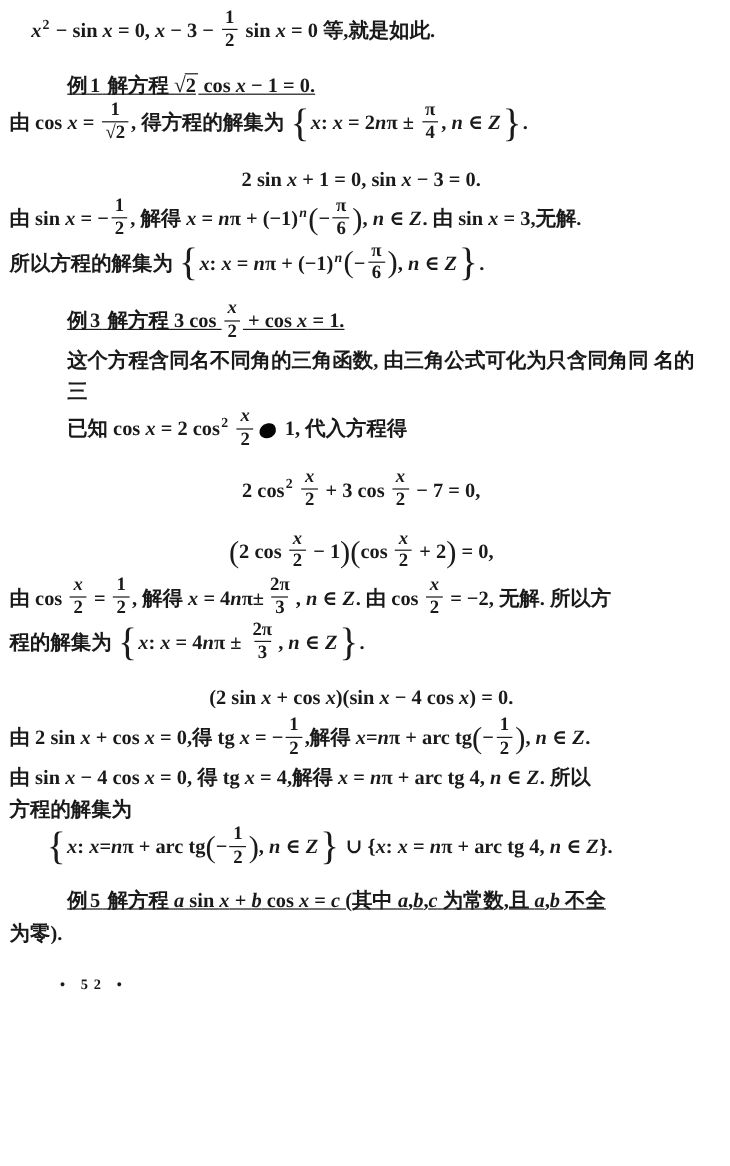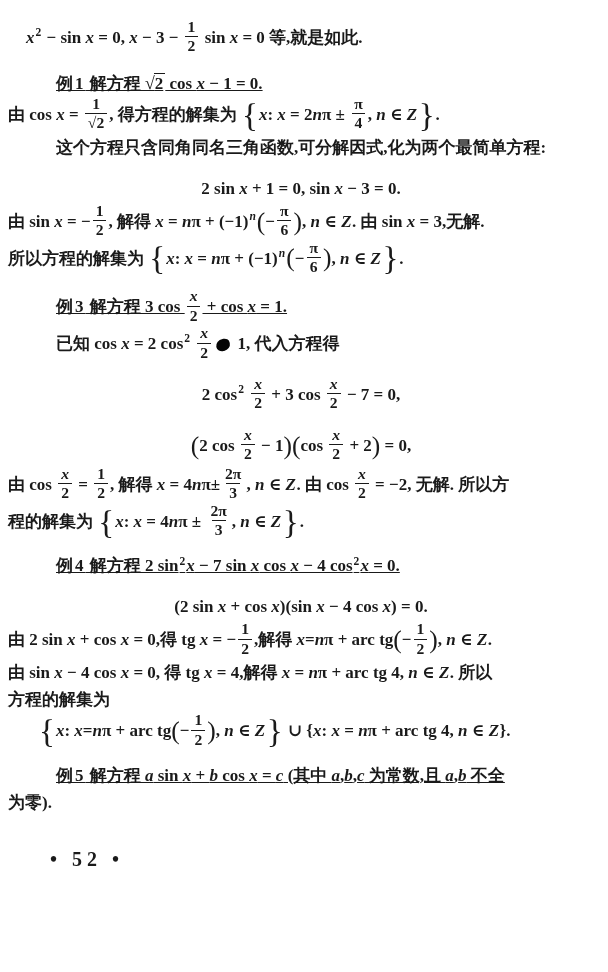--- a/index.html
+++ b/index.html
@@ -4,21 +4,21 @@
 <style>
   html,body{margin:0;padding:0;}
   body{
     width:608px;height:972px;overflow:hidden;
     background:#ffffff;color:#1a1a1a;
     font-family:"Liberation Serif","DejaVu Serif",serif;
     font-weight:700;
   }
   .page{
     width:608px;height:761px;box-sizing:border-box;
-    padding:20px 14px 0 8px;
+    padding:8px 14px 0 8px;
     font-size:17px;
   }
   .line{display:block;line-height:26px;margin:1px 0;white-space:normal;}
   .line.indent-sm{padding-left:18px;}
   .line.para{padding-left:48px;}
   .line.example{padding-left:48px;margin-top:13px;text-decoration:underline;}
   .line.display{text-align:center;margin-top:15px;margin-bottom:3px;}
   .line.body-indent{padding-left:30px;}
   .rm{font-weight:700;}
   .it{font-style:italic;}
@@ -36,56 +36,56 @@
   .sqrt{white-space:nowrap;}
   .sqrt .rad{font-weight:400;font-size:1.05em;margin-right:-1px;}
   .sqrt .radbody{border-top:1.7px solid currentColor;padding:0 2px 0 1px;}
   .bigbrace{font-size:1.95em;font-weight:400;vertical-align:middle;line-height:0;margin:0 1px;position:relative;top:-1px;}
   .bigparen{font-size:1.5em;font-weight:400;vertical-align:middle;line-height:0;position:relative;top:-1px;}
   .blot{
     display:inline-block;width:14px;height:12px;background:#050505;
     border-radius:60% 42% 55% 48%;vertical-align:middle;margin:0 3px;
     transform:rotate(-12deg);
   }
-  .footer{padding-left:42px;margin-top:32px;font-size:20px;font-weight:900;letter-spacing:5px;}
+  .footer{padding-left:42px;margin-top:22px;font-size:12px;font-weight:900;letter-spacing:5px;}
 </style>
 </head>
 <body style="background: rgb(255, 255, 255); color: rgb(26, 26, 26);">
 
 <div class="page">
   <main>
       <div class="line indent-sm"><span class="it">x</span><span class="sup">2</span><span class="rm"> − sin </span><span class="it">x</span><span class="rm"> = 0,  </span><span class="it">x</span><span class="rm"> − 3 − </span><span class="frac">
           <span class="num">1</span>
           <span class="den">2</span>
         </span><span class="rm"> sin </span><span class="it">x</span><span class="rm"> = 0 等,就是如此.</span></div>
       <div class="line example"><span class="lbl">例1</span><span class="rm">  解方程 </span><span class="sqrt"><span class="rad">√</span><span class="radbody">2</span></span><span class="rm"> cos </span><span class="it">x</span><span class="rm"> − 1 = 0.</span></div>
       <div class="line body"><span class="rm">由 cos </span><span class="it">x</span><span class="rm"> = </span><span class="frac">
           <span class="num">1</span>
           <span class="den">√2</span>
         </span><span class="rm">, 得方程的解集为 </span><span class="bigbrace">{</span><span class="it">x</span><span class="rm">: </span><span class="it">x</span><span class="rm"> = 2</span><span class="it">n</span><span class="rm">π ± </span><span class="frac">
           <span class="num">π</span>
           <span class="den">4</span>
         </span><span class="rm">, </span><span class="it">n</span><span class="rm"> ∈ </span><span class="bit">Z</span><span class="bigbrace">}</span><span class="rm">.</span></div>
-      <div class="line para"><span class="rm">这个方程只含同角同名三角函数,可分解因式,化为两个最简单方程:</span></div>
       <div class="line display"><span class="rm">2 sin </span><span class="it">x</span><span class="rm"> + 1 = 0,  sin </span><span class="it">x</span><span class="rm"> − 3 = 0.</span></div>
       <div class="line body"><span class="rm">由 sin </span><span class="it">x</span><span class="rm"> = −</span><span class="frac">
           <span class="num">1</span>
           <span class="den">2</span>
         </span><span class="rm">, 解得 </span><span class="it">x</span><span class="rm"> = </span><span class="it">n</span><span class="rm">π + (−1)</span><span class="sup it">n</span><span class="bigparen">(</span><span class="rm">−</span><span class="frac">
           <span class="num">π</span>
           <span class="den">6</span>
         </span><span class="bigparen">)</span><span class="rm">, </span><span class="it">n</span><span class="rm"> ∈ </span><span class="bit">Z</span><span class="rm">. 由 sin </span><span class="it">x</span><span class="rm"> = 3,无解.</span></div>
       <div class="line body"><span class="rm">所以方程的解集为 </span><span class="bigbrace">{</span><span class="it">x</span><span class="rm">: </span><span class="it">x</span><span class="rm"> = </span><span class="it">n</span><span class="rm">π + (−1)</span><span class="sup it">n</span><span class="bigparen">(</span><span class="rm">−</span><span class="frac">
           <span class="num">π</span>
           <span class="den">6</span>
         </span><span class="bigparen">)</span><span class="rm">, </span><span class="it">n</span><span class="rm"> ∈ </span><span class="bit">Z</span><span class="bigbrace">}</span><span class="rm">.</span></div>
       <div class="line example"><span class="lbl">例3</span><span class="rm">  解方程 3 cos </span><span class="frac">
           <span class="num it">x</span>
           <span class="den">2</span>
         </span><span class="rm"> + cos </span><span class="it">x</span><span class="rm"> = 1.</span></div>
+      <div class="line para"><span class="rm">这个方程含同名不同角的三角函数, 由三角公式可化为只含同角同 名的三</span></div>
       <div class="line para"><span class="rm">已知 cos </span><span class="it">x</span><span class="rm"> = 2 cos</span><span class="sup">2</span><span class="rm"> </span><span class="frac">
           <span class="num it">x</span>
           <span class="den">2</span>
         </span><span class="blot"></span><span class="rm"> 1, 代入方程得</span></div>
       <div class="line display"><span class="rm">2 cos</span><span class="sup">2</span><span class="rm"> </span><span class="frac">
           <span class="num it">x</span>
           <span class="den">2</span>
         </span><span class="rm"> + 3 cos </span><span class="frac">
           <span class="num it">x</span>
           <span class="den">2</span>
@@ -107,21 +107,20 @@
           <span class="num">2π</span>
           <span class="den">3</span>
         </span><span class="rm">, </span><span class="it">n</span><span class="rm"> ∈ </span><span class="bit">Z</span><span class="rm">. 由 cos </span><span class="frac">
           <span class="num it">x</span>
           <span class="den">2</span>
         </span><span class="rm"> = −2, 无解. 所以方</span></div>
       <div class="line body"><span class="rm">程的解集为 </span><span class="bigbrace">{</span><span class="it">x</span><span class="rm">: </span><span class="it">x</span><span class="rm"> = 4</span><span class="it">n</span><span class="rm">π ± </span><span class="frac">
           <span class="num">2π</span>
           <span class="den">3</span>
         </span><span class="rm">, </span><span class="it">n</span><span class="rm"> ∈ </span><span class="bit">Z</span><span class="bigbrace">}</span><span class="rm">.</span></div>
-      <div class="line example"><span class="lbl">例4</span><span class="rm">  解方程 2 sin</span><span class="sup">2</span><span class="it">x</span><span class="rm"> − 7 sin </span><span class="it">x</span><span class="rm"> cos </span><span class="it">x</span><span class="rm"> − 4 cos</span><span class="sup">2</span><span class="it">x</span><span class="rm"> = 0.</span></div>
       <div class="line display"><span class="rm">(2 sin </span><span class="it">x</span><span class="rm"> + cos </span><span class="it">x</span><span class="rm">)(sin </span><span class="it">x</span><span class="rm"> − 4 cos </span><span class="it">x</span><span class="rm">) = 0.</span></div>
       <div class="line body"><span class="rm">由 2 sin </span><span class="it">x</span><span class="rm"> + cos </span><span class="it">x</span><span class="rm"> = 0,得 tg </span><span class="it">x</span><span class="rm"> = −</span><span class="frac">
           <span class="num">1</span>
           <span class="den">2</span>
         </span><span class="rm">,解得 </span><span class="it">x</span><span class="rm">=</span><span class="it">n</span><span class="rm">π + arc tg</span><span class="bigparen">(</span><span class="rm">−</span><span class="frac">
           <span class="num">1</span>
           <span class="den">2</span>
         </span><span class="bigparen">)</span><span class="rm">, </span><span class="it">n</span><span class="rm"> ∈ </span><span class="bit">Z</span><span class="rm">.</span></div>
       <div class="line body"><span class="rm">由 sin </span><span class="it">x</span><span class="rm"> − 4 cos </span><span class="it">x</span><span class="rm"> = 0, 得 tg </span><span class="it">x</span><span class="rm"> = 4,解得 </span><span class="it">x</span><span class="rm"> = </span><span class="it">n</span><span class="rm">π + arc tg 4, </span><span class="it">n</span><span class="rm"> ∈ </span><span class="bit">Z</span><span class="rm">. 所以</span></div>
       <div class="line body"><span class="rm">方程的解集为</span></div>

